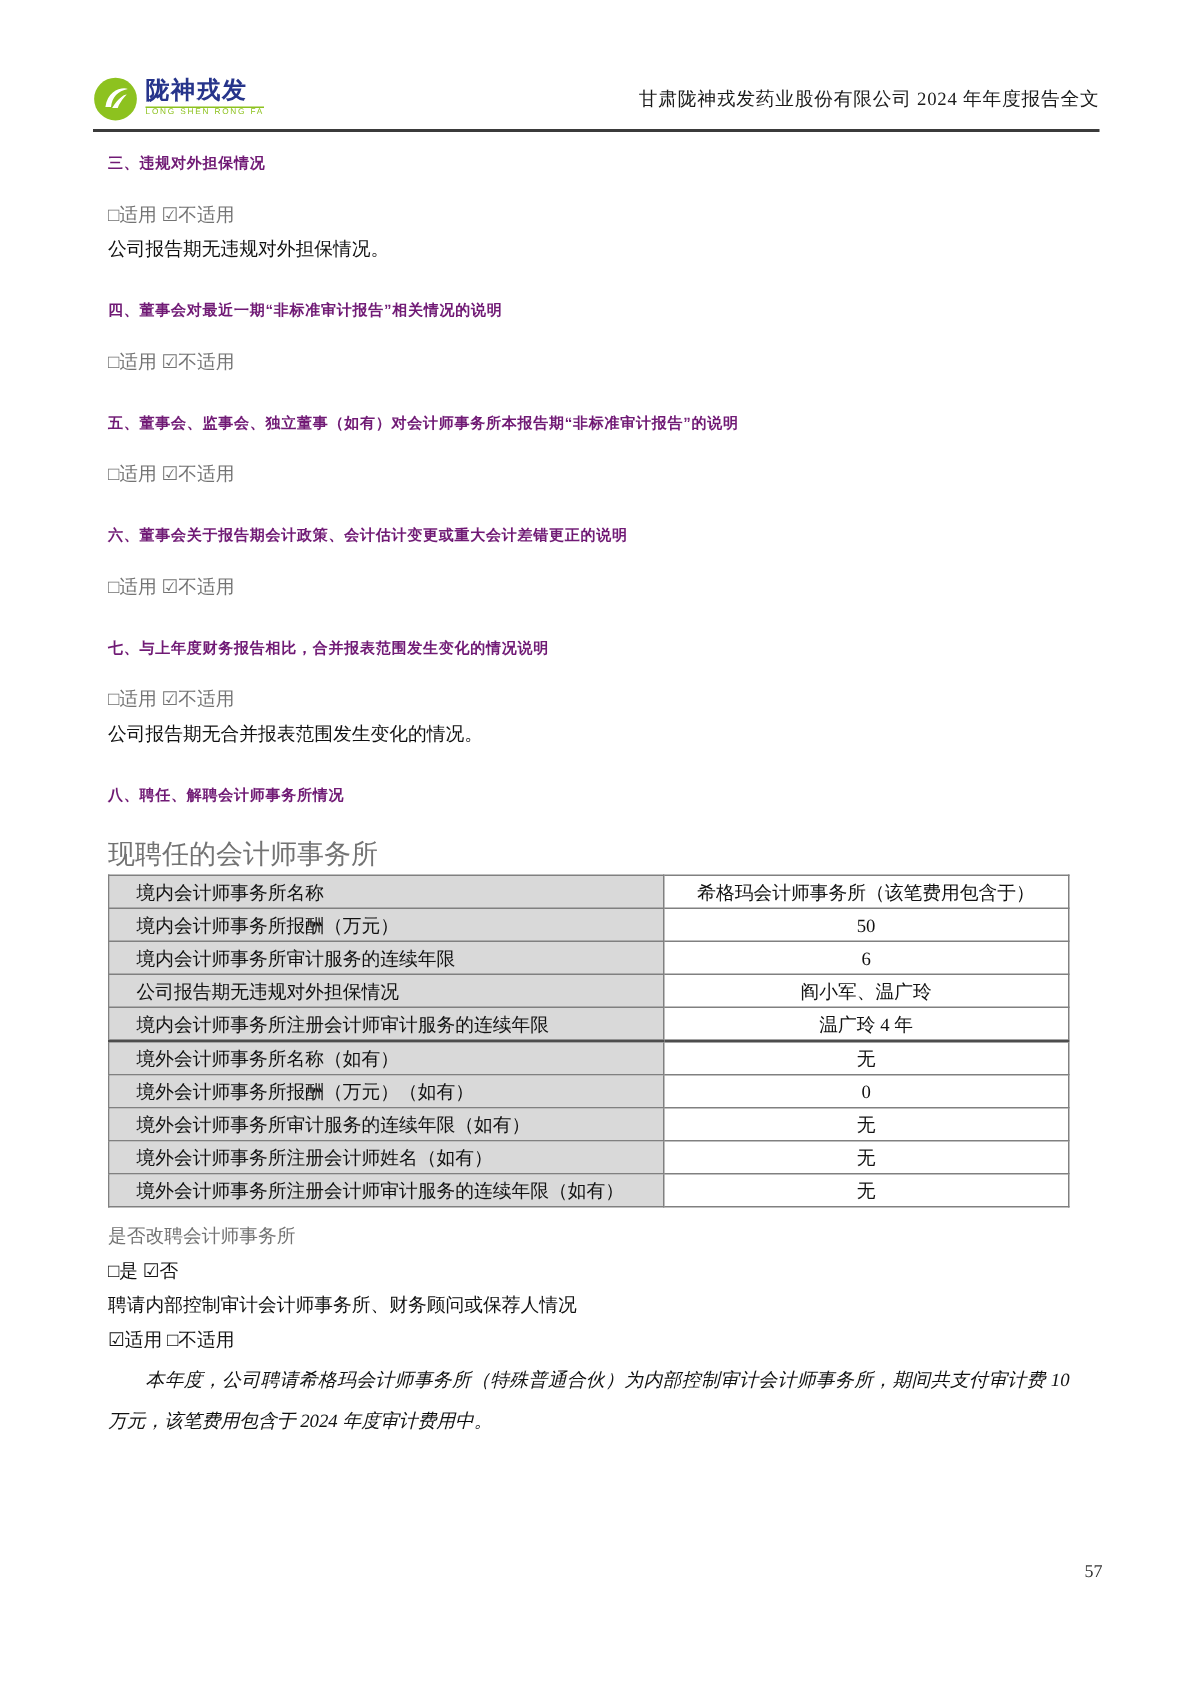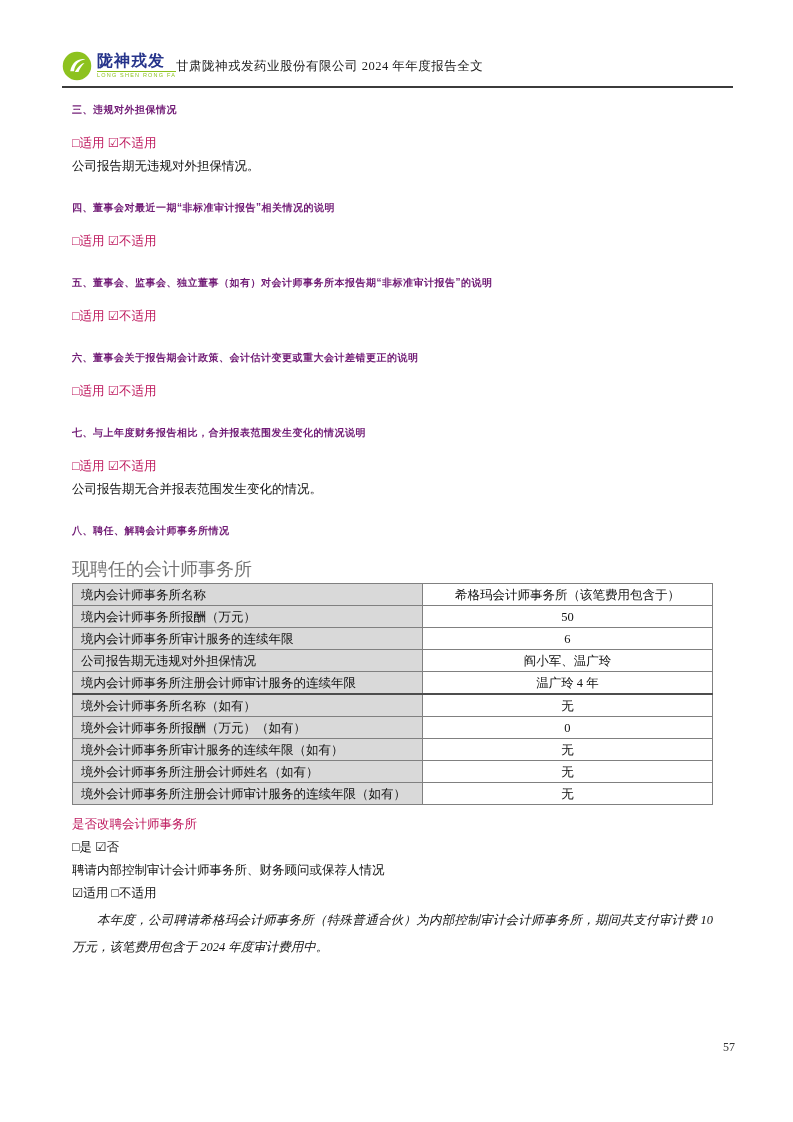--- a/index.html
+++ b/index.html
@@ -3,21 +3,21 @@
 <meta charset="utf-8">
 <style>
   html,body{margin:0;padding:0;background:#ffffff;}
   .page{
     position:relative;width:793px;height:1122px;background:#fff;overflow:hidden;
     font-family:"Liberation Serif","DejaVu Serif",serif;color:#111;
   }
   
   .header{
     position:absolute;left:62px;right:60px;top:46px;height:42px;
-    display:flex;justify-content:flex-start;align-items:center;
+    display:flex;justify-content:space-between;align-items:center;
     border-bottom:2px solid #3b3b3b;box-sizing:border-box;padding-bottom:0;
   }
   .brand{display:flex;align-items:center;gap:5px;}
   .brand-text{display:flex;flex-direction:column;line-height:1;}
   .brand-cn{
     font-family:"Liberation Sans","DejaVu Sans",sans-serif;
     font-weight:700;font-size:16px;color:#26348b;letter-spacing:1px;
   }
   .brand-en{
     font-family:"Liberation Sans","DejaVu Sans",sans-serif;
@@ -26,30 +26,30 @@
   }
   .doc-title{font-size:12.5px;color:#1a1a1a;letter-spacing:0.5px;}
   
   .main{position:absolute;left:72px;top:90px;width:641px;}
   .h2{
     font-family:"Liberation Sans","DejaVu Sans",sans-serif;
     font-weight:700;font-size:10px;line-height:28px;color:#701a75;
     margin:18px 0 0 0;letter-spacing:0.5px;
   }
   .h2.first{margin-top:6px;}
-  .line{font-size:12.5px;line-height:20px;margin-top:9px;color:#be185d;}
+  .line{font-size:12.5px;line-height:20px;margin-top:9px;color:#737373;}
   .note{font-size:12.5px;line-height:20px;margin-top:3px;color:#111;}
   .intro{font-size:18px;line-height:20px;margin-top:14px;color:#737373;}
   
   table.audit{
     border-collapse:collapse;width:641px;margin-top:4px;
     font-size:12.5px;table-layout:fixed;
   }
   table.audit td{
-    border:1px solid #808080;line-height:18px;padding:1px 8px;
+    border:1px solid #808080;line-height:18px;padding:1px 18px;
     height:19px;overflow:hidden;white-space:nowrap;
   }
   td.lbl{background:#d9d9d9;width:52%;text-align:left;}
   td.val{background:#ffffff;text-align:center;}
   tr.sep-top td{border-top:2px solid #4d4d4d;}
   
   .para{
     font-size:12.5px;line-height:27px;margin-top:4px;text-align:justify;
     text-indent:2em;color:#111;font-style:italic;
   }

